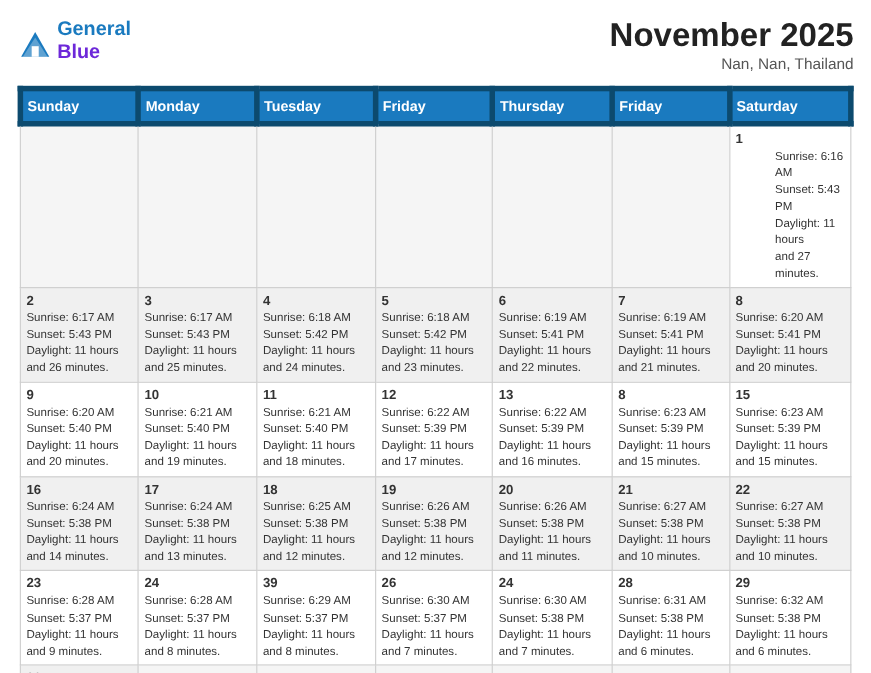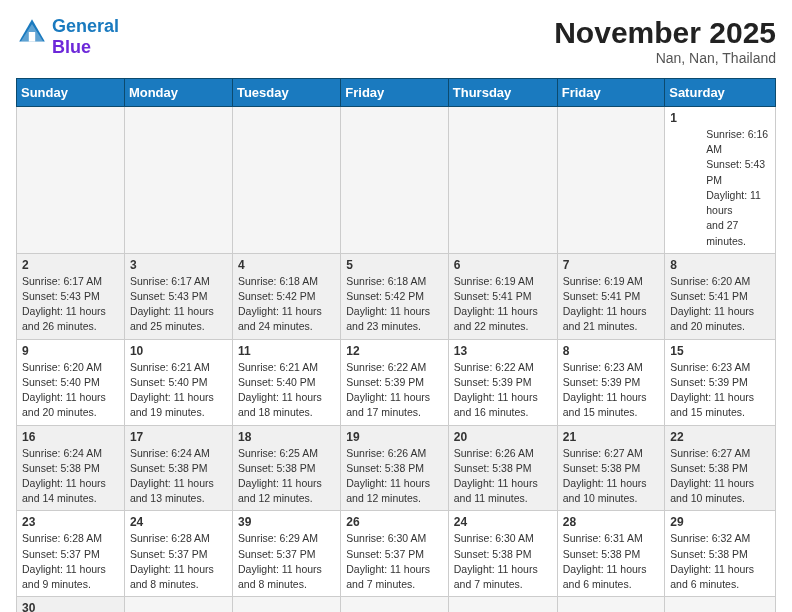--- a/index.html
+++ b/index.html
@@ -14,21 +14,21 @@
       padding: 16px;
     }
     .header {
       display: flex;
       justify-content: space-between;
       align-items: flex-start;
       margin-bottom: 12px;
     }
     .logo {
       display: flex;
-      align-items: flex-start;
+      align-items: flex-end;
       gap: 4px;
     }
     .logo-text {
       font-size: 18px;
       font-weight: bold;
       color: #333;
     }
     .logo-text span {
       color: #1a7abf;
     }
@@ -53,21 +53,21 @@
       border-collapse: collapse;
       border: 1px solid #ccc;
     }
     .calendar th {
       background: #1a7abf;
       color: #fff;
       font-size: 13px;
       font-weight: bold;
       padding: 6px 4px;
       text-align: left;
-      border: 1px solid #0c4a6e;
+      border: 5px solid #0c4a6e;
     }
     .calendar td {
       vertical-align: top;
       border: 1px solid #ccc;
       padding: 4px 5px;
       font-size: 10.5px;
       color: #333;
       width: 113px;
       min-height: 80px;
       background: #fff;

